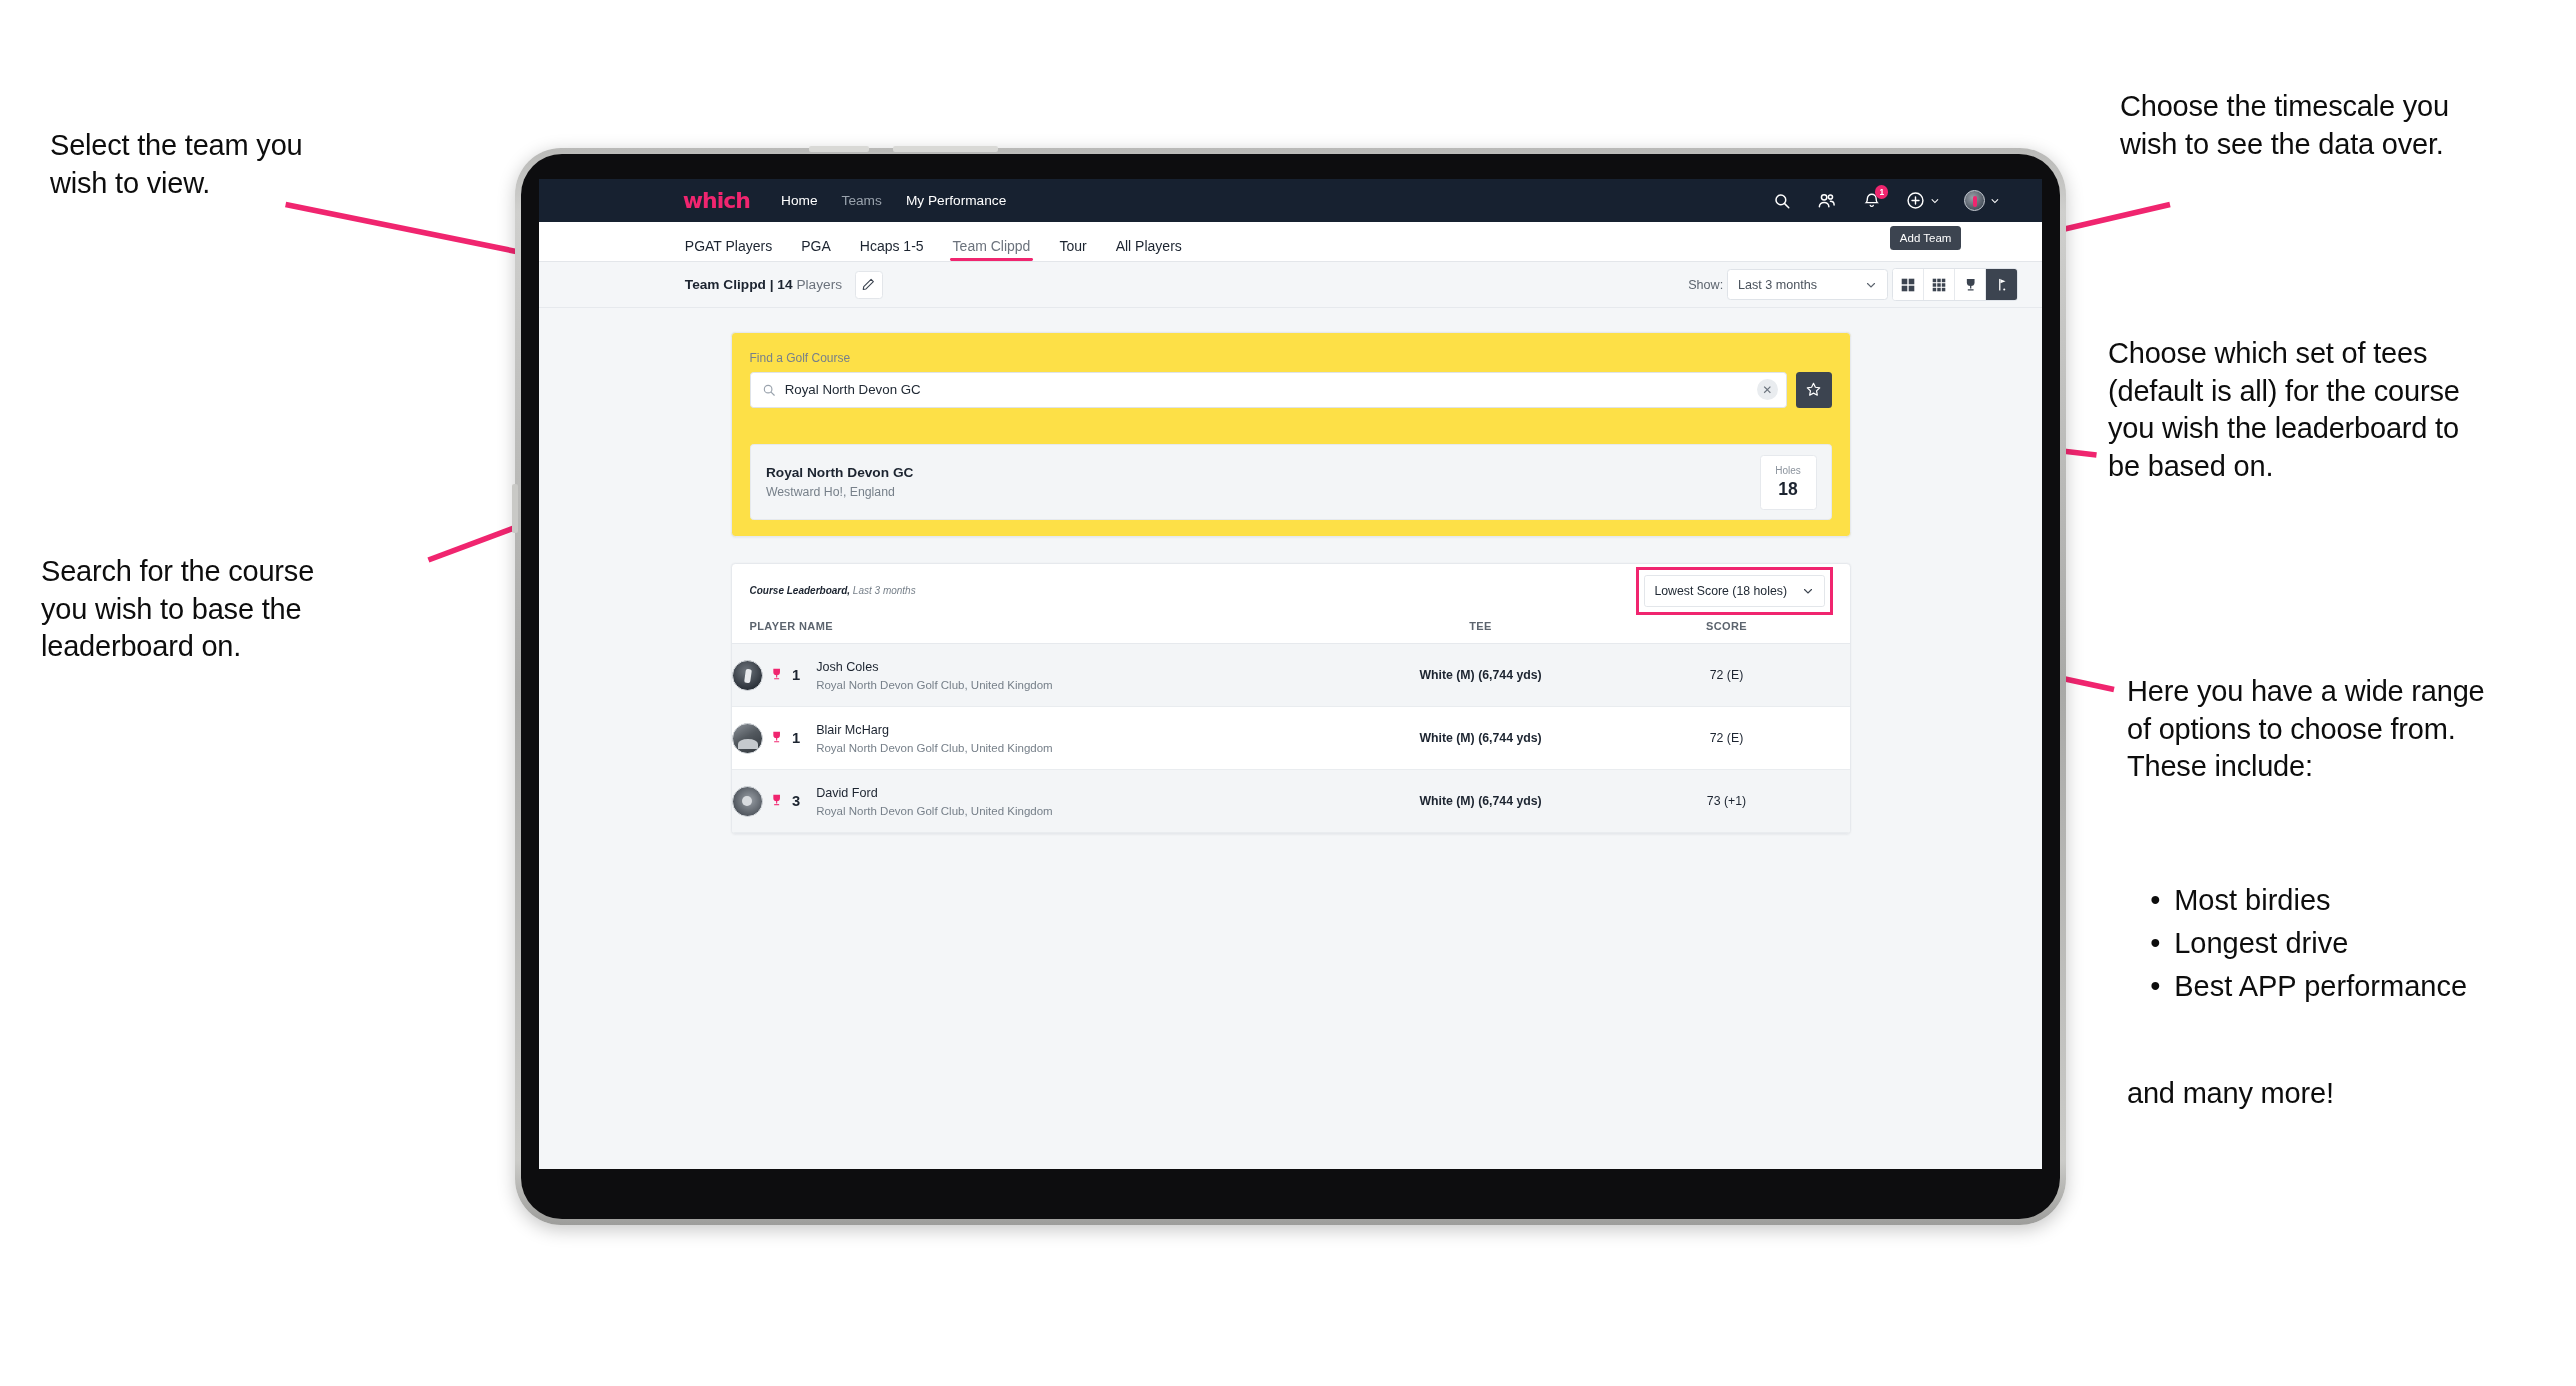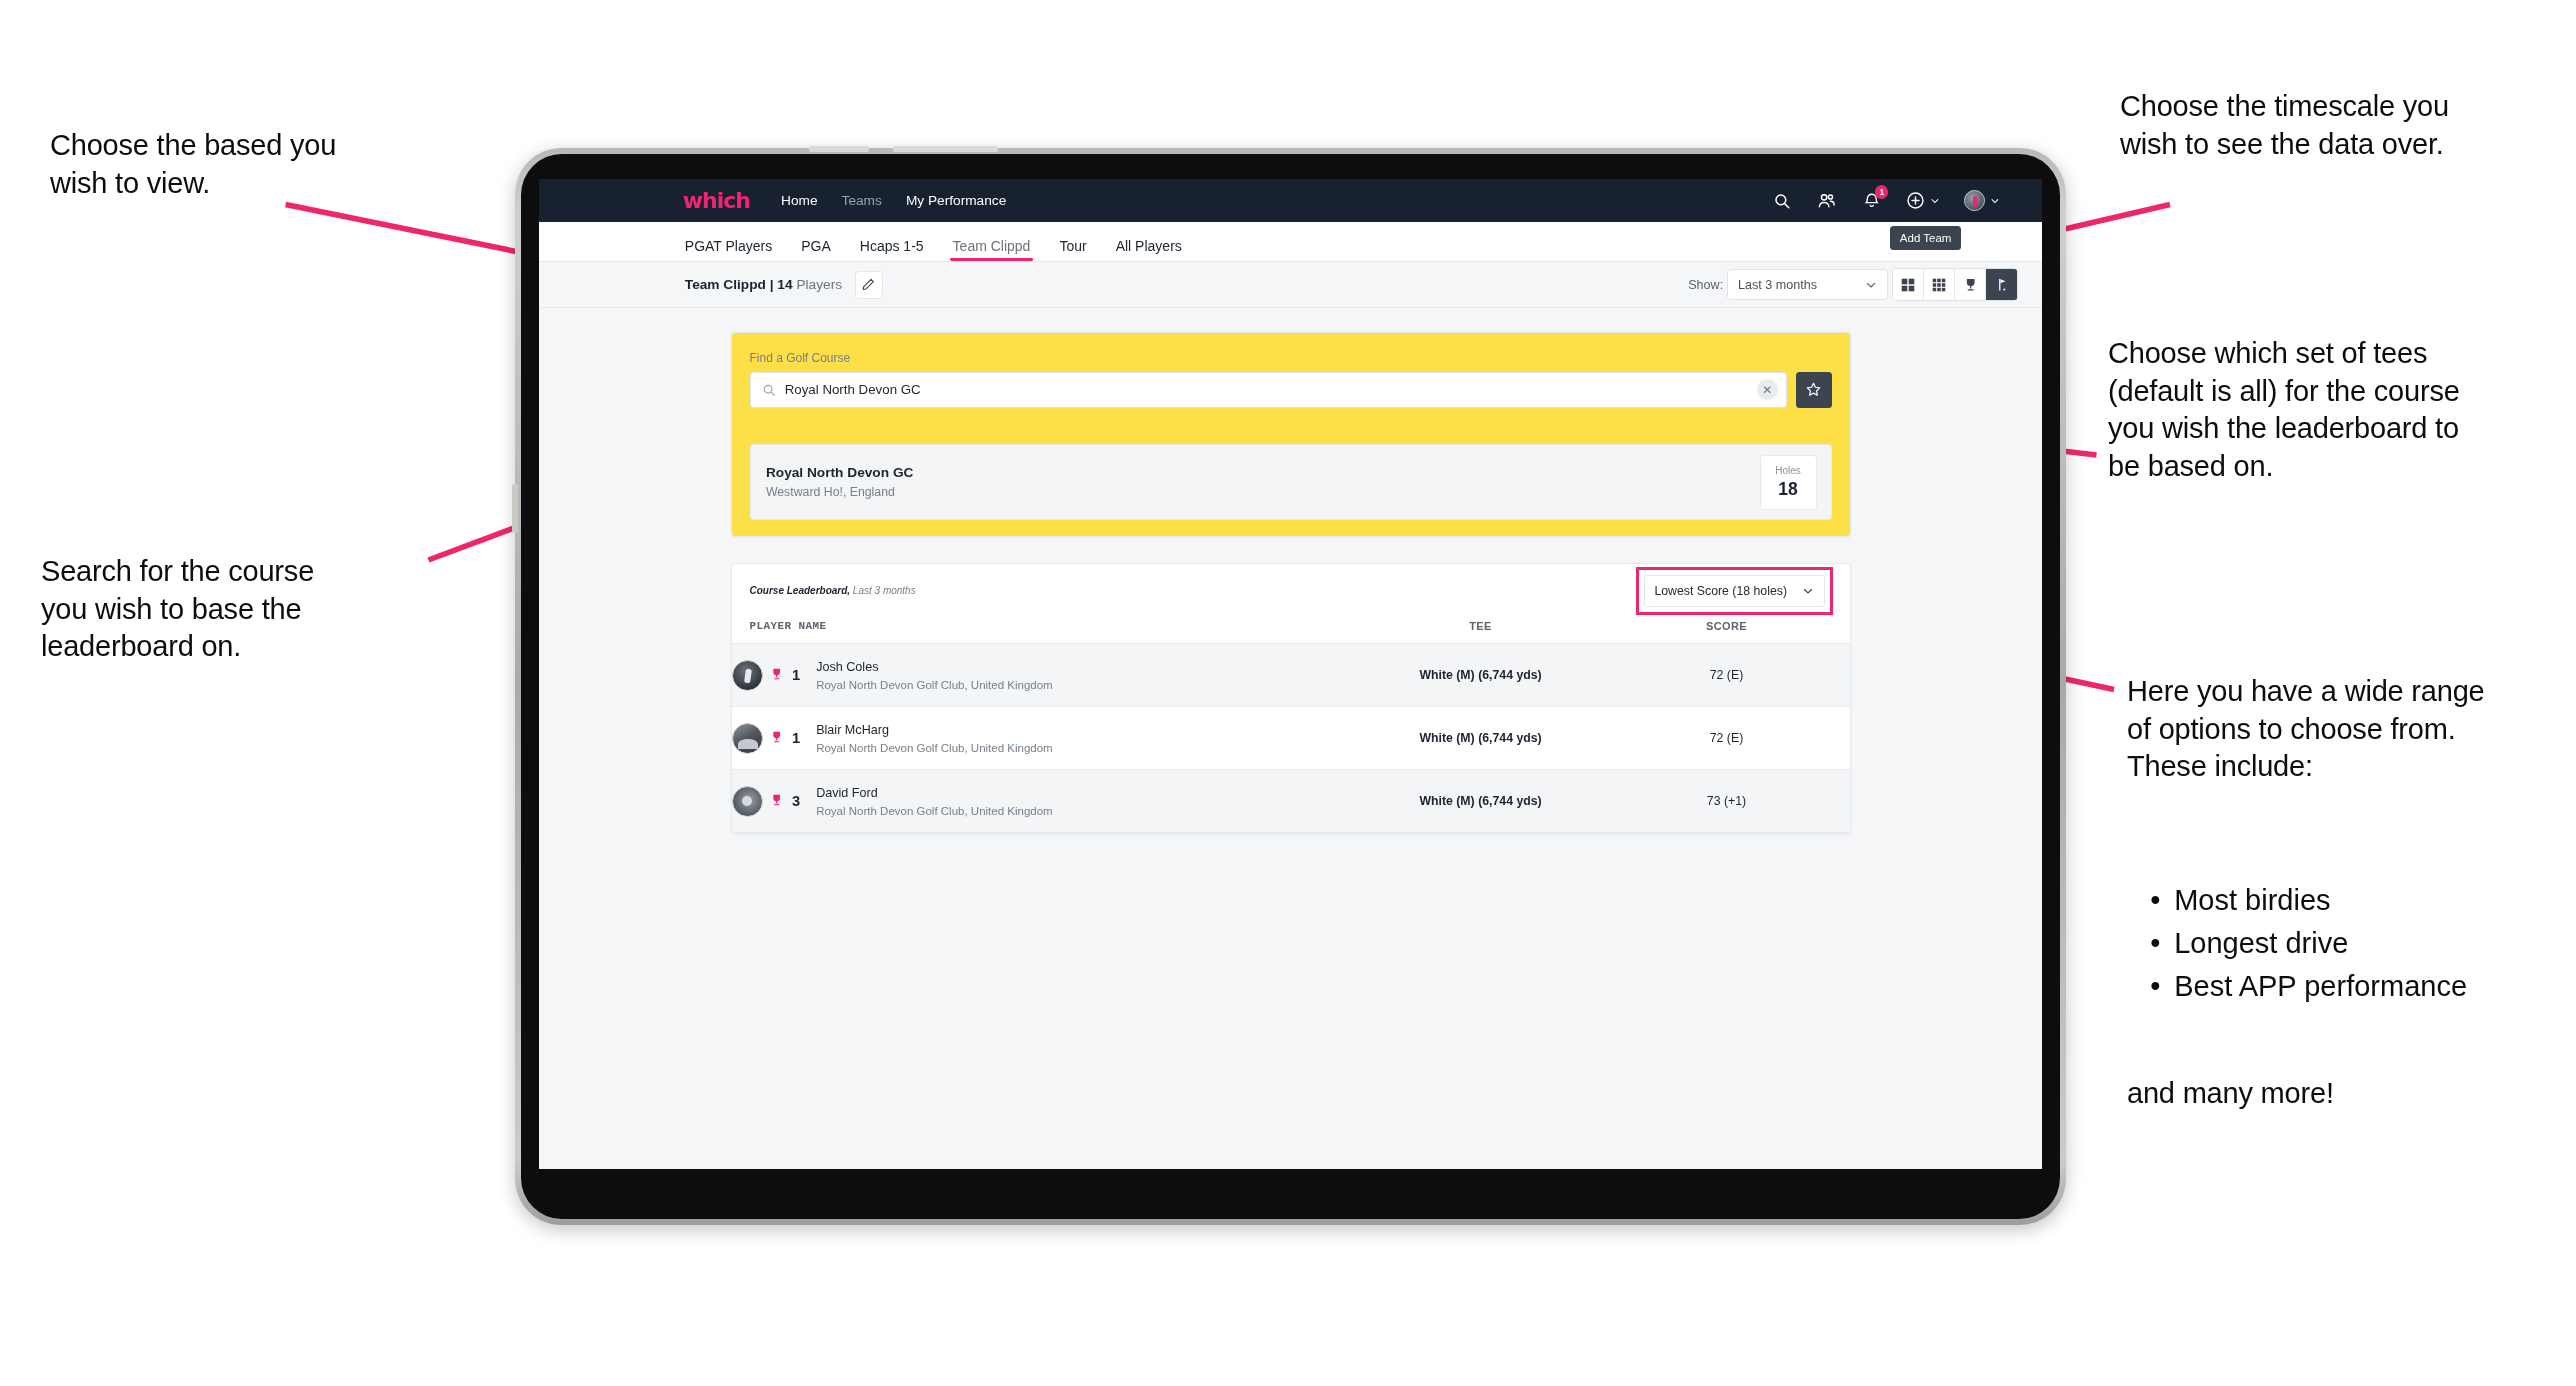--- a/index.html
+++ b/index.html
@@ -248,21 +248,21 @@
   .pname .n { font-weight:400; color:#1c2430; margin-bottom:4.9px; }
   .pclub { font-size:11.5px; color:#77808a; }
   .cell-tee { text-align:center; font-size:12.3px; font-weight:700; color:#1c2430; }
   .cell-score { text-align:center; font-size:12.3px; color:#1c2430; }
 </style>
 </head>
 <body>
 
 <div id="root">
 
-  <div class="anno" style="left:50px; top:127px; width:378px;">Choose the based you
+  <div class="anno" style="left:50px; top:127px; width:378px;">Select the team you
 wish to view.</div>
 
   <div class="anno" style="left:41px; top:553px; width:392px;">Search for the course
 you wish to base the
 leaderboard on.</div>
 
   <div class="anno" style="left:2120px; top:88px; width:448px;">Choose the timescale you
 wish to see the data over.</div>
 
   <div class="anno" style="left:2108px; top:335px; width:462px;">Choose which set of tees
@@ -481,21 +481,21 @@
                   <svg class="chev" width="12" height="12" viewBox="0 0 24 24" fill="none" stroke="#3c4450" stroke-width="2.3" stroke-linecap="round">
                     <polyline points="5,9 12,16 19,9"></polyline>
                   </svg>
                 </div>
               </div>
             </div>
 
             <table class="lb">
               <thead>
                 <tr>
-                  <th style="padding-left:18px; width:56%;font-family:Liberation Mono, monospace;">PLAYER NAME</th>
+                  <th style="padding-left:18px; width:56%;">PLAYER NAME</th>
                   <th class="c" style="width:22%;">TEE</th>
                   <th class="c" style="width:22%;">SCORE</th>
                 </tr>
               </thead>
               <tbody>
                 <tr class="lb-row alt">
                   <td class="cell-player">
                     <div class="player-flex">
                       <div class="pa a1"></div>
                       <span class="trophy-ico">

